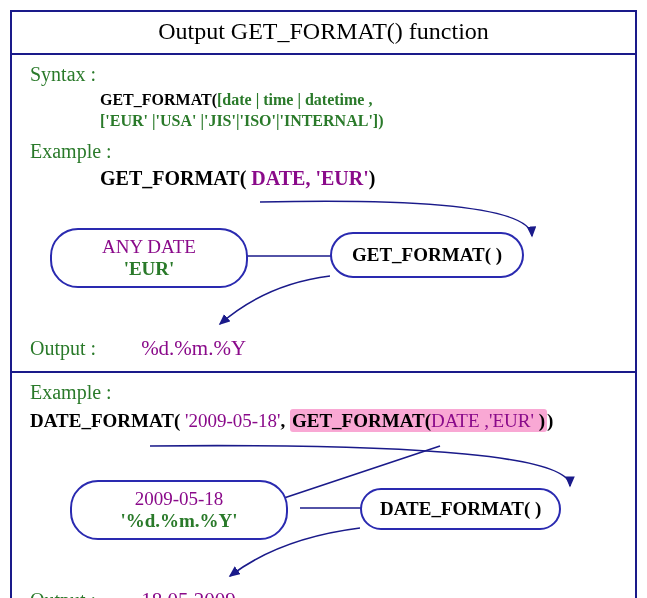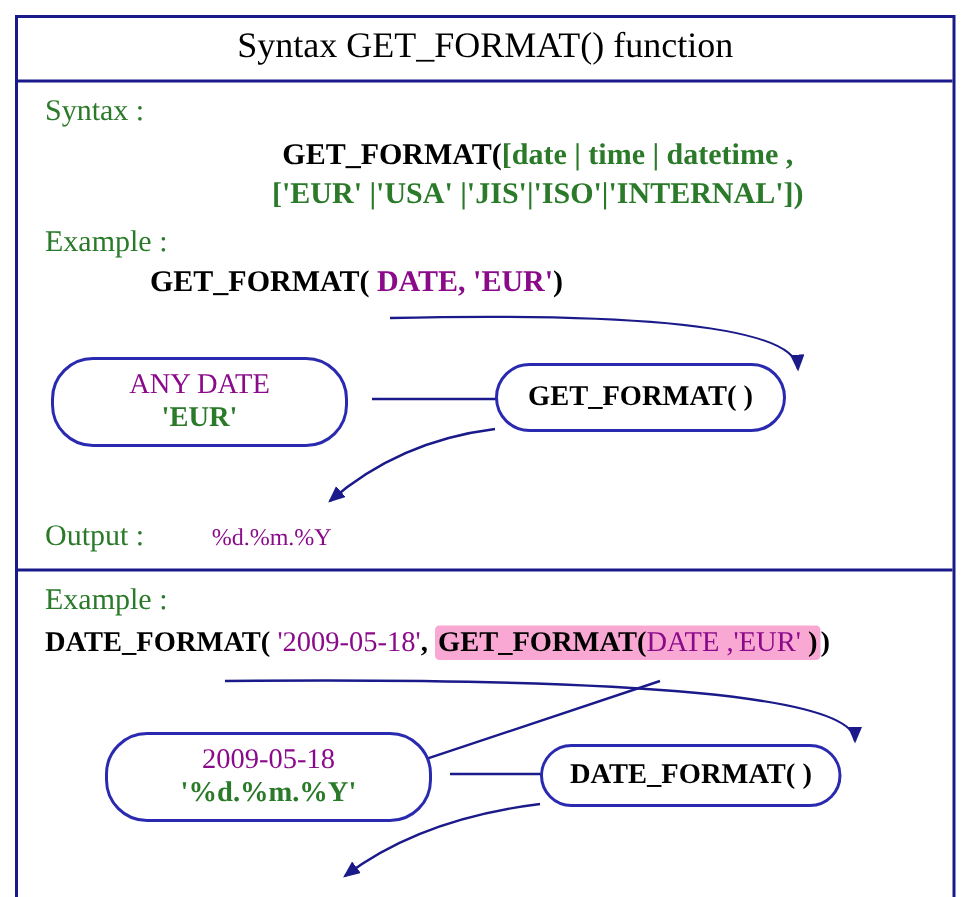--- a/index.html
+++ b/index.html
@@ -31,24 +31,23 @@
     border-top: 2px solid #1a1a8a;
     margin: 0;
   }
   .label-green {
     color: #2a7a2a;
     font-size: 20px;
   }
   .syntax-block {
     margin-left: 70px;
     margin-top: 4px;
-    font-size: 20px;
+    font-size: 16px;
     font-weight: bold;
     line-height: 1.3;
-    text-align: center;
   }
   .purple { color: #8a0a8a; }
   .green-bold { color: #2a7a2a; font-weight: bold; }
   .black-bold { color: #000; font-weight: bold; }
   .example-line {
     margin-left: 70px;
     margin-top: 4px;
     font-size: 20px;
   }
   .diagram-area {
@@ -62,41 +61,41 @@
     border-radius: 28px;
     text-align: center;
     font-size: 19px;
     padding: 6px 20px;
     background: #fff;
   }
   .out-row {
     margin-top: 6px;
     font-size: 20px;
   }
-  .out-row .ov { color: #8a0a8a; margin-left: 40px; font-size: 16px; }
+  .out-row .ov { color: #8a0a8a; margin-left: 40px; font-size: 21px; }
   svg.arrows {
     position: absolute;
     left: 0; top: 0;
     width: 100%; height: 100%;
     pointer-events: none;
   }
   .highlight-span {
     background: #f9a8d4;
     border-radius: 3px;
     padding: 1px 2px;
   }
   marker path, marker polygon { fill: #1a1a8a; }
   .arrow-line { stroke: #1a1a8a; stroke-width: 1.6; fill: none; }
 </style>
 </head>
 <body>
 
 <div class="outer-frame">
 
-  <div class="title-bar">Syntax  GET_FORMAT() function</div>
+  <div class="title-bar">Output  GET_FORMAT() function</div>
 
   <div class="section">
     <div class="label-green">Syntax :</div>
     <div class="syntax-block">
       <span class="black-bold">GET_FORMAT(</span><span class="green-bold">[date | time | datetime ,</span><br>
       <span class="green-bold">['EUR' |'USA' |'JIS'|'ISO'|'INTERNAL'])</span>
     </div>
     <div class="label-green" style="margin-top:8px;">Example :</div>
     <div class="example-line">
       <span class="black-bold">GET_FORMAT( </span><span class="purple" style="font-weight:bold;margin-top:37px;">DATE, 'EUR'</span><span class="black-bold">)</span>
@@ -109,21 +108,21 @@
             <polygon points="0,0 7,3 0,6"></polygon>
           </marker>
         </defs>
 
         <path class="arrow-line" d="M 230 2 Q 500 -4 502 36" marker-end="url(#ah1)"></path>
 
         <path class="arrow-line" d="M 218 56 L 455 56" marker-end="url(#ah1)"></path>
 
         <path class="arrow-line" d="M 300 76 Q 236 84 190 124" marker-end="url(#ah1)"></path>
       </svg>
-      <div class="rounded-box" style="left:4px; top:28px; width:198px;">
+      <div class="rounded-box" style="left:20px; top:28px; width:198px;">
         <div class="purple">ANY DATE</div>
         <div class="green-bold">'EUR'</div>
       </div>
       <div class="rounded-box black-bold" style="left:300px; top:32px; padding:10px 20px;">GET_FORMAT(  )</div>
     </div>
 
     <div class="out-row">
       <span class="label-green">Output :</span>
       <span class="ov">%d.%m.%Y</span>
     </div>

